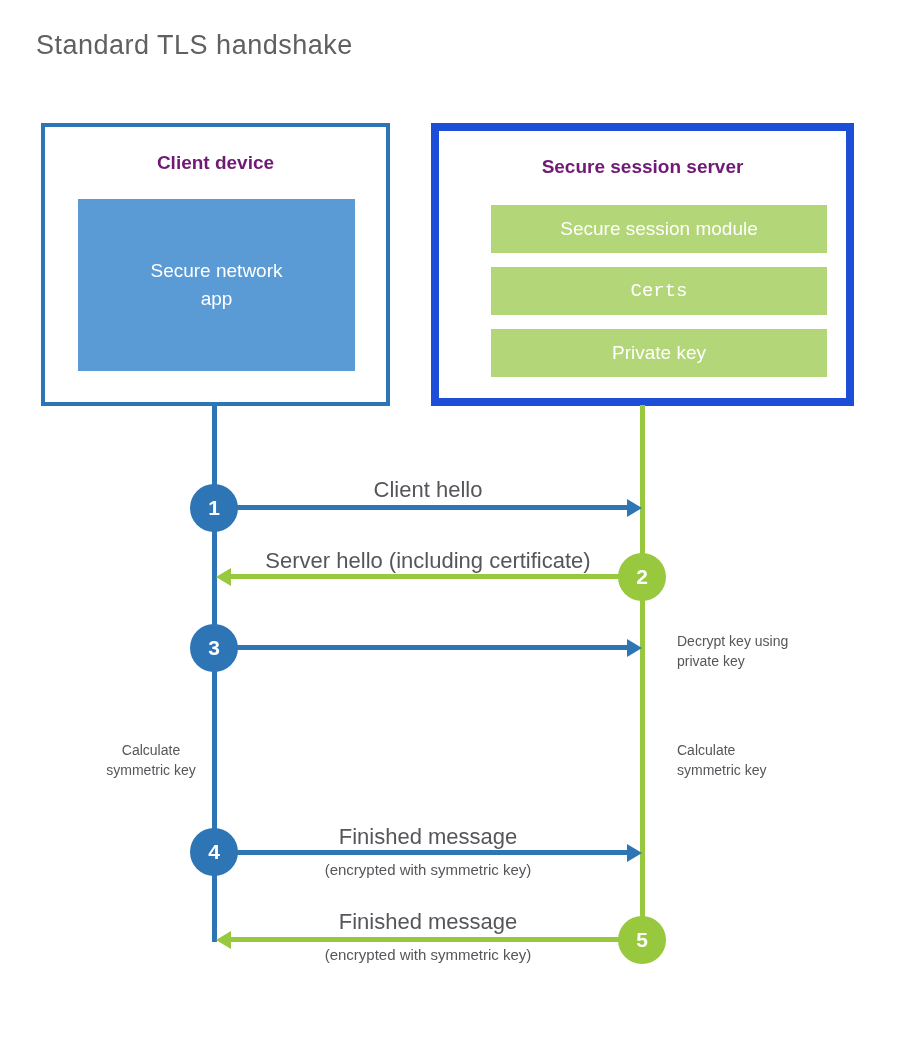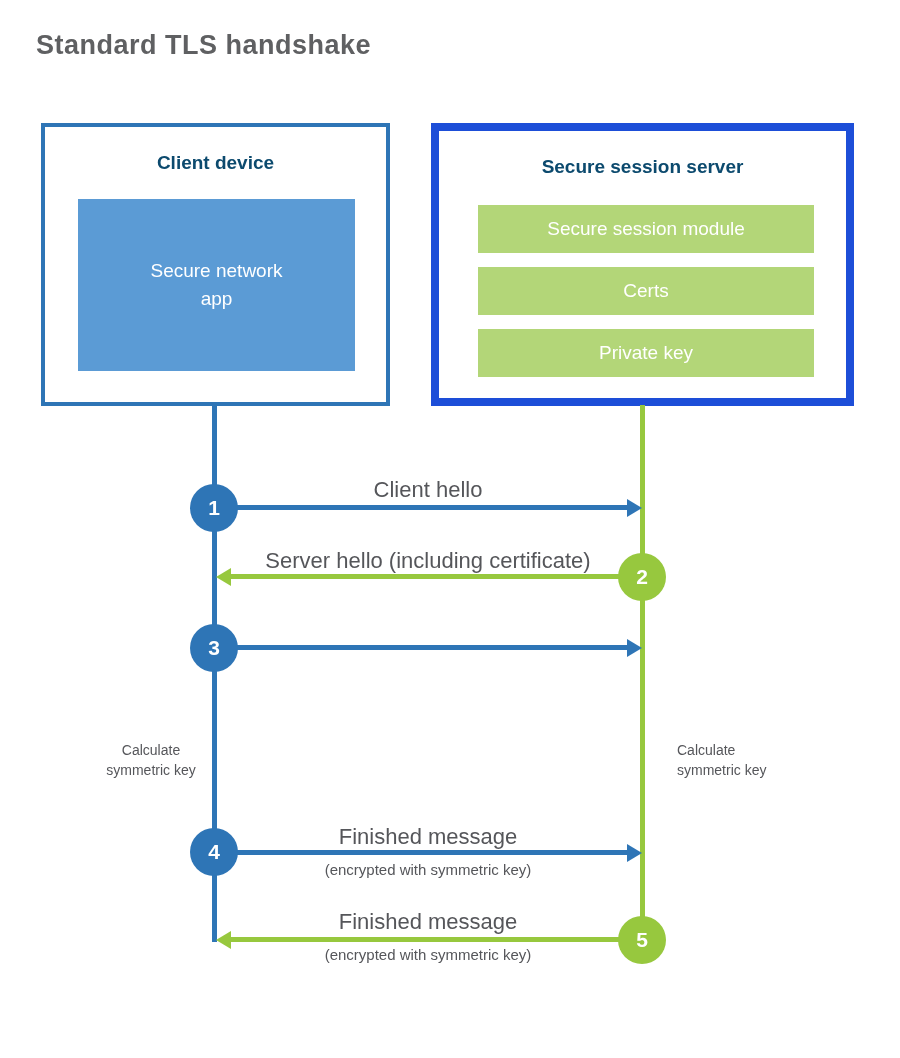--- a/index.html
+++ b/index.html
@@ -14,21 +14,21 @@
     height: 1058px;
     background: #ffffff;
     overflow: hidden;
   }
   .page-title {
     position: absolute;
     left: 36px;
     top: 30px;
     margin: 0;
     font-size: 27px;
-    font-weight: 700;
+    font-weight: 400;
     letter-spacing: 0.5px;
     color: #5f6062;
   }
   
   .actor-box {
     position: absolute;
     top: 123px;
     height: 283px;
     box-sizing: border-box;
     background: #ffffff;
@@ -44,52 +44,52 @@
     border: 8px solid #1d4ed8;
   }
   .box-title {
     position: absolute;
     left: 0;
     top: 25px;
     width: 100%;
     text-align: center;
     font-size: 19px;
     font-weight: bold;
-    color: #0c4a6e;
+    color: #701a75;
   }
   .client-app {
     position: absolute;
     left: 33px;
     top: 72px;
     width: 277px;
     height: 172px;
     background: #5b9bd5;
     display: flex;
     align-items: center;
     justify-content: center;
     text-align: center;
     color: #ffffff;
     font-size: 19px;
     line-height: 1.45;
     white-space: pre-line;
   }
   .server-bar {
     position: absolute;
-    left: 39px;
+    left: 52px;
     width: 336px;
     height: 48px;
     background: #b3d678;
     display: flex;
     align-items: center;
     justify-content: center;
     color: #ffffff;
     font-size: 19px;
   }
   .server-bar.bar-0 { top: 74px; }
-  .server-bar.bar-1 { top: 136px; }
+  .server-bar.bar-1 { top: 136px; font-family: Liberation Mono, monospace; }
   .server-bar.bar-2 { top: 198px; }
   
   .lifeline {
     position: absolute;
     width: 5px;
   }
   .lifeline.blue {
     left: 212px;
     top: 405px;
     height: 537px;
@@ -211,20 +211,22 @@
   <div class="step-circle green" style="left:618px; top:553px">
     <span>2</span>
   </div>
 
   <div class="arrow-line blue" style="left:214px; top:645px; width:414px"></div>
   <div class="arrow-head right" style="left:627px; top:639px"></div>
   <div class="step-circle blue" style="left:190px; top:624px">
     <span>3</span>
   </div>
 
+  <div class="side-note note-right" style="top:631px">Decrypt key using
+private key</div>
   <div class="side-note note-left" style="top:740px">Calculate
 symmetric key</div>
   <div class="side-note note-right" style="top:740px">Calculate
 symmetric key</div>
 
   <div class="msg-label" style="top:824px">Finished message</div>
   <div class="arrow-line blue" style="left:214px; top:850px; width:414px"></div>
   <div class="arrow-head right" style="left:627px; top:844px"></div>
   <div class="msg-sub" style="top:861px">(encrypted with symmetric key)</div>
   <div class="step-circle blue" style="left:190px; top:828px">

